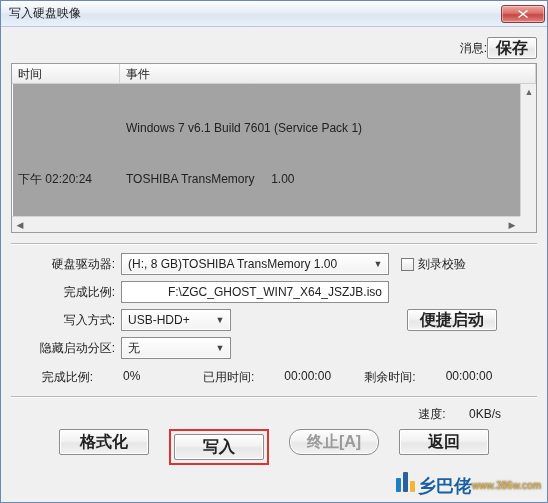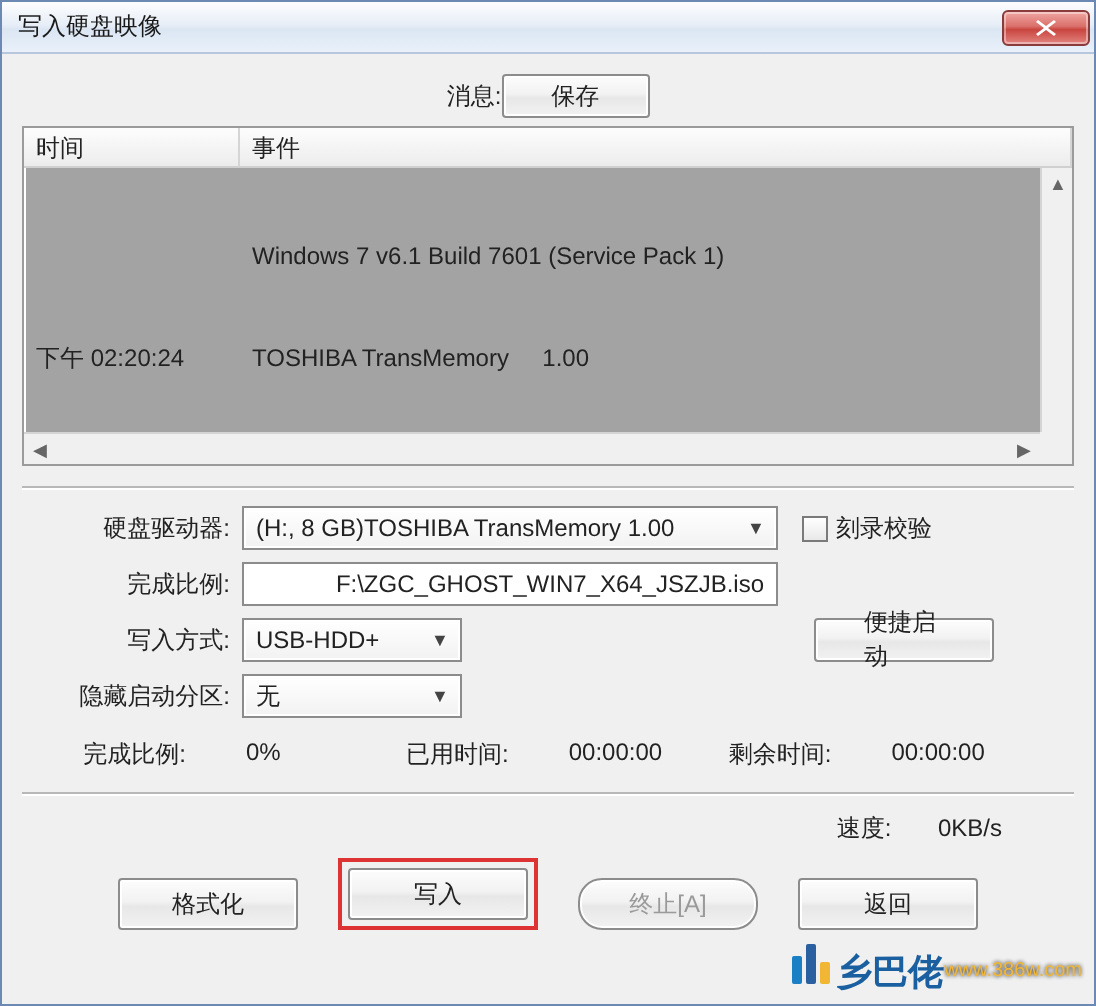--- a/index.html
+++ b/index.html
@@ -3,22 +3,22 @@
 <meta charset="utf-8">
 <style>
   * { box-sizing: border-box; font-family: "Microsoft YaHei", "SimSun", Tahoma, sans-serif; }
   body { margin: 0; background: #eceef1; }
   .window { width: 548px; height: 503px; background: #f0f0f0; border: 1px solid #6b89b3; position: relative; overflow: hidden; }
   .titlebar { height: 26px; background: linear-gradient(#fdfdfe,#e7eef7 45%,#dbe6f3 55%,#e9f1fa); border-bottom: 1px solid #b7c6db; display: flex; align-items: center; justify-content: space-between; padding: 0 2px 0 8px; font-size: 12px; }
   .titlebar-title { color: #1a1a1a; }
   .close-btn { width: 44px; height: 18px; border: 1px solid #8a3b3b; border-radius: 3px; background: linear-gradient(#f0a6a2,#d96f6a 45%,#c94540 55%,#e28580); display:flex; align-items:center; justify-content:center; color:#fff; font-size:10px; font-weight:bold; box-shadow: inset 0 0 0 1px rgba(255,255,255,.4); }
   .close-btn svg { display:block; }
   .content { position:absolute; top:26px; left:0; right:0; bottom:0; padding: 8px 10px 8px 10px; font-size: 12px; color:#222; }
-  .row1 { display:flex; justify-content:center; align-items:center; margin: 2px 0 4px 0;}
-  .btn { display:inline-flex; align-items:center; justify-content:center; background: linear-gradient(#fdfdfd,#f2f2f2 45%,#e7e7e7 55%,#f2f2f2); border:1px solid #8c8c8c; border-radius:2px; font-size:12px; padding: 0 24px; height: 22px; box-shadow: inset 0 0 0 1px #fff; color:#222;}
+  .row1 { display:flex; justify-content:flex-end; align-items:center; margin: 2px 0 4px 0;}
+  .btn { display:inline-flex; align-items:center; justify-content:center; background: linear-gradient(#fdfdfd,#f2f2f2 45%,#e7e7e7 55%,#f2f2f2); border:1px solid #8c8c8c; border-radius:2px; font-size:16px; padding: 0 8px; height: 22px; box-shadow: inset 0 0 0 1px #fff; color:#222;font-weight:bold;}
   .btn.disabled { color:#9a9a9a;border-radius:12px; }
   .list-frame { border:1px solid #9b9b9b; background:#a3a3a3; height: 170px; position:relative; box-shadow: inset 0 0 0 1px #fff; overflow:hidden;}
   .list-header { display:flex; height:20px; border-bottom:1px solid #d0d0d0; background: linear-gradient(#fdfdfd,#ececec); font-size:12px; }
   .list-header .col { padding:2px 6px; border-right:1px solid #d5d5d5; }
   .col-time { width: 108px; }
   .col-event { flex:1; }
   .list-body { padding: 2px 6px; font-family: "SimSun","Courier New",monospace; font-size:12px; line-height:17px; color:#222; white-space:pre; }
   .list-body .line { display:flex; }
   .list-body .c1 { width:108px; }
   .scrollbar-v { position:absolute; right:0; top:20px; bottom:16px; width:16px; background:#f0f0f0; border-left:1px solid #d4d4d4;}
@@ -32,21 +32,21 @@
   .select .arrow { width:16px; text-align:center; color:#444; font-size:9px;}
   .textfield { border:1px solid #8c8c8c; background:#fff; height:22px; padding:0 6px; font-family:"SimSun","Courier New",monospace; font-size:12px; display:flex; align-items:center;justify-content:flex-end;}
   .checkbox { width:13px; height:13px; border:1px solid #7a7a7a; background:linear-gradient(#fff,#e8e8e8); display:inline-block; margin-right:4px; vertical-align:middle;}
   .stats-row { display:flex; margin: 10px 0 6px 0; font-size:12px;}
   .stats-row > div { display:flex; gap: 30px; }
   .stats-cell-label { width:82px; text-align:right; }
   .stats-cell-val { width:80px; }
   .speed-row { text-align:right; padding-right: 8px; margin: 8px 0 6px 0; font-size:12px;}
   .speed-row span.lbl { display:inline-block; width:60px; text-align:right; margin-right: 20px;}
   .speed-row span.val { display:inline-block; width:60px; text-align:left;}
-  .button-row { display:flex; gap:20px; justify-content:center; align-items:flex-end; margin-top:4px;}
+  .button-row { display:flex; gap:20px; justify-content:center; align-items:flex-start; margin-top:4px;}
   .btn.big { width:90px; height:26px; }
   .btn.primary-border { box-shadow: inset 0 0 0 1px #fff; }
   .write-highlight { border:2px solid #d33; padding:3px; display:inline-flex;}
   .watermark { position:absolute; right:6px; bottom:4px; font-size:11px; color:#fff; display:flex; align-items:center;}
   .watermark .logo { display:flex; align-items:baseline; font-weight:bold; }
   .watermark .bars { display:flex; gap:2px; align-items:flex-end; margin-right:3px;}
   .watermark .bars span { display:block; width:5px; border-radius:1px;}
   .watermark .b1 { height:14px; background:#1a7fc4;}
   .watermark .b2 { height:20px; background:#2a5fa0;}
   .watermark .b3 { height:11px; background:#f2b635;}

